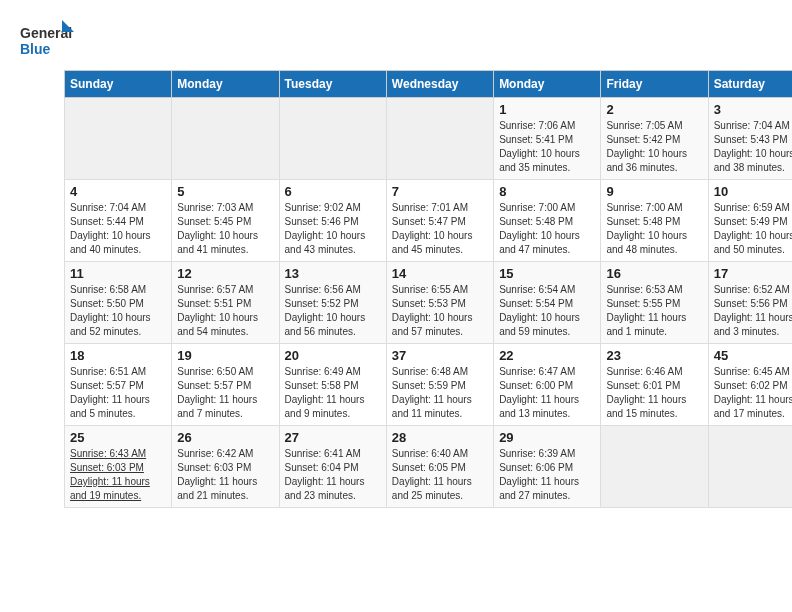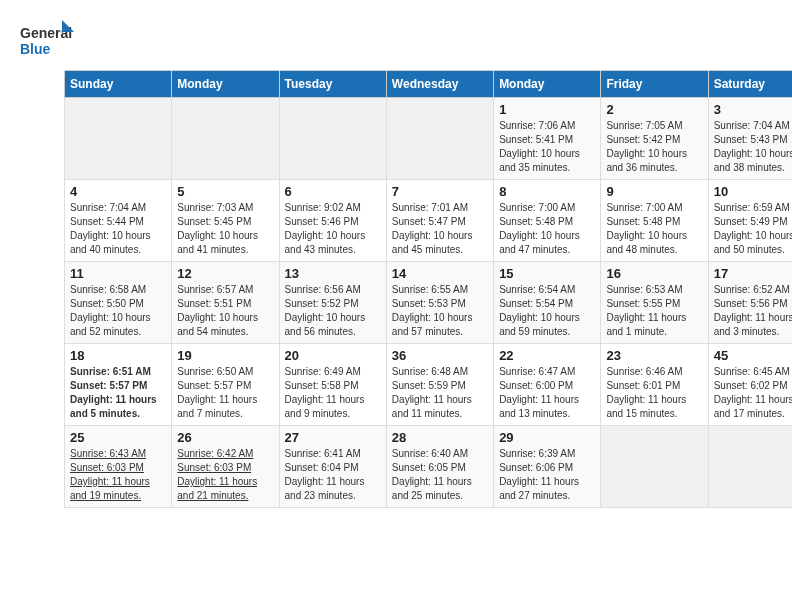--- a/index.html
+++ b/index.html
@@ -233,41 +233,41 @@
           <span class="day-num">17</span>
           <div class="day-info" style="white-space: pre-line;">Sunrise: 6:52 AM
 Sunset: 5:56 PM
 Daylight: 11 hours
 and 3 minutes.</div>
         </td>
       </tr>
       <tr>
         <td>
           <span class="day-num">18</span>
-          <div class="day-info" style="white-space: pre-line; font-weight: bold;">Sunrise: 6:51 AM
+          <div class="day-info" style="white-space: pre-line;">Sunrise: 6:51 AM
 Sunset: 5:57 PM
 Daylight: 11 hours
 and 5 minutes.</div>
         </td>
         <td>
           <span class="day-num">19</span>
           <div class="day-info" style="white-space: pre-line;">Sunrise: 6:50 AM
 Sunset: 5:57 PM
 Daylight: 11 hours
 and 7 minutes.</div>
         </td>
         <td>
           <span class="day-num">20</span>
           <div class="day-info" style="white-space: pre-line;">Sunrise: 6:49 AM
 Sunset: 5:58 PM
 Daylight: 11 hours
 and 9 minutes.</div>
         </td>
         <td>
-          <span class="day-num">36</span>
+          <span class="day-num">37</span>
           <div class="day-info" style="white-space: pre-line;">Sunrise: 6:48 AM
 Sunset: 5:59 PM
 Daylight: 11 hours
 and 11 minutes.</div>
         </td>
         <td>
           <span class="day-num">22</span>
           <div class="day-info" style="white-space: pre-line;">Sunrise: 6:47 AM
 Sunset: 6:00 PM
 Daylight: 11 hours
@@ -291,21 +291,21 @@
       <tr>
         <td>
           <span class="day-num">25</span>
           <div class="day-info" style="white-space: pre-line; text-decoration: underline;">Sunrise: 6:43 AM
 Sunset: 6:03 PM
 Daylight: 11 hours
 and 19 minutes.</div>
         </td>
         <td>
           <span class="day-num">26</span>
-          <div class="day-info" style="white-space: pre-line; text-decoration: underline;">Sunrise: 6:42 AM
+          <div class="day-info" style="white-space: pre-line;">Sunrise: 6:42 AM
 Sunset: 6:03 PM
 Daylight: 11 hours
 and 21 minutes.</div>
         </td>
         <td>
           <span class="day-num">27</span>
           <div class="day-info" style="white-space: pre-line;">Sunrise: 6:41 AM
 Sunset: 6:04 PM
 Daylight: 11 hours
 and 23 minutes.</div>

